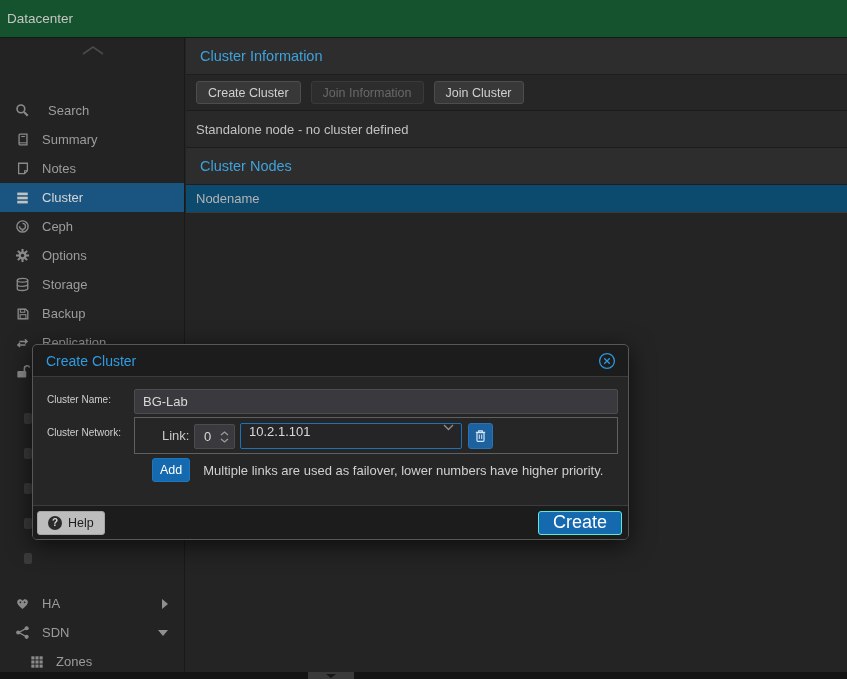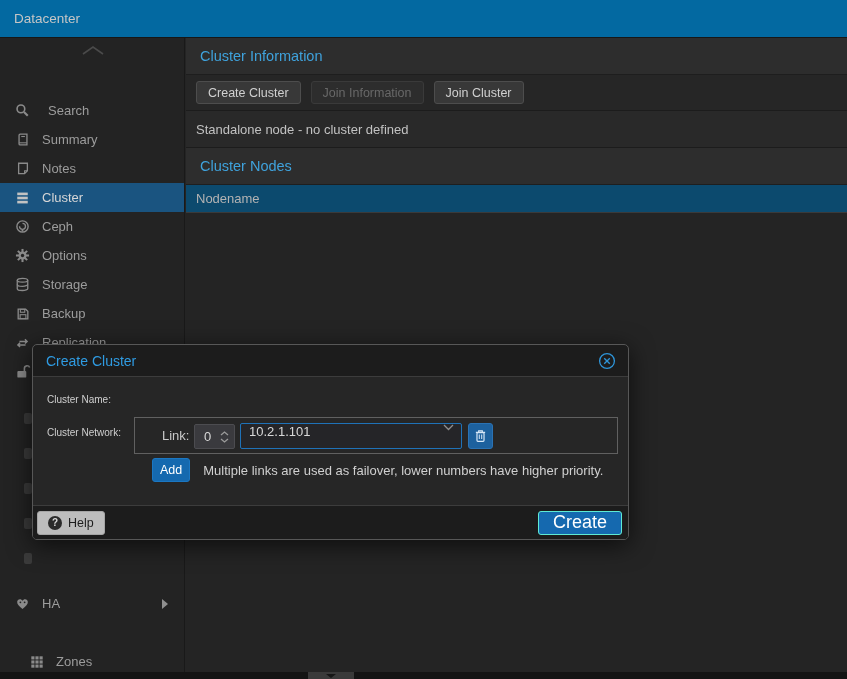--- a/index.html
+++ b/index.html
@@ -5,22 +5,22 @@
   * { margin:0; padding:0; box-sizing:border-box; }
   html,body { background:#1a1a1a; }
   body { font-family:"Liberation Sans", sans-serif; }
   #app {
     position:relative; width:847px; height:679px; overflow:hidden;
     background:#242424; color:#c6c6c6; font-size:13px;
   }
   
   #topbar {
     position:absolute; left:0; top:0; width:847px; height:38px;
-    background:#0369a1; border-bottom:1px solid #171717;
-    display:flex; align-items:center; padding-left:14px;
+    background:#14532d; border-bottom:1px solid #171717;
+    display:flex; align-items:center; padding-left:7px;
     color:#c6c6c6; font-size:13.5px;
   }
   
   #sidebar {
     position:absolute; left:0; top:38px; width:185px; height:634px;
     background:#232323; border-right:1px solid #191919;
   }
   .scroller { position:absolute; left:0; width:185px; height:16px; display:flex; justify-content:center; align-items:center; cursor:pointer; }
   .navitem {
     position:absolute; left:0; width:184px; height:29px;
@@ -239,20 +239,33 @@
         <svg width="15" height="14" viewBox="0 0 16 16">
             <path d="M8 13.6 C4 10.6 1.9 8.2 1.9 5.7 C1.9 3.9 3.3 2.5 5.1 2.5 C6.3 2.5 7.4 3.2 8 4.3 C8.6 3.2 9.7 2.5 10.9 2.5 C12.7 2.5 14.1 3.9 14.1 5.7 C14.1 8.2 12 10.6 8 13.6 Z" fill="currentColor"></path>
             <circle cx="5.6" cy="6" r="1" fill="#232323"></circle>
             <circle cx="10.4" cy="6" r="1" fill="#232323"></circle>
           </svg>
       </span>
       <span>HA</span>
       <span class="caret right"></span>
     </div>
 
+    <div class="navitem" style="top:580px;">
+      <span class="ni-icon">
+        <svg width="15" height="15" viewBox="0 0 16 16">
+            <line x1="4" y1="8" x2="12" y2="3.6" stroke="currentColor" stroke-width="1.4"></line>
+            <line x1="4" y1="8" x2="12" y2="12.4" stroke="currentColor" stroke-width="1.4"></line>
+            <circle cx="3.4" cy="8" r="2.2" fill="currentColor"></circle>
+            <circle cx="12.4" cy="3.4" r="2.2" fill="currentColor"></circle>
+            <circle cx="12.4" cy="12.6" r="2.2" fill="currentColor"></circle>
+          </svg>
+      </span>
+      <span>SDN</span>
+      <span class="caret down"></span>
+    </div>
 
     <div class="navitem child" style="top:609px;">
       <span class="ni-icon">
         <svg width="14" height="14" viewBox="0 0 16 16">
             <g fill="currentColor">
               <rect x="1.5" y="1.5" width="3.6" height="3.6"></rect>
               <rect x="6.2" y="1.5" width="3.6" height="3.6"></rect>
               <rect x="10.9" y="1.5" width="3.6" height="3.6"></rect>
               <rect x="1.5" y="6.2" width="3.6" height="3.6"></rect>
               <rect x="6.2" y="6.2" width="3.6" height="3.6"></rect>
@@ -306,20 +319,21 @@
         <svg width="18" height="18" viewBox="0 0 18 18">
             <circle cx="9" cy="9" r="7.4" fill="none" stroke="#2e94d8" stroke-width="1.3"></circle>
             <line x1="6.2" y1="6.2" x2="11.8" y2="11.8" stroke="#2e94d8" stroke-width="1.3"></line>
             <line x1="11.8" y1="6.2" x2="6.2" y2="11.8" stroke="#2e94d8" stroke-width="1.3"></line>
           </svg>
       </span>
     </div>
 
     <div id="dlg-body">
       <span class="dlg-label" style="top:17px;">Cluster Name:</span>
+      <input id="name-input" type="text" value="BG-Lab" style="">
 
       <span class="dlg-label" style="top:50px;">Cluster Network:</span>
 
       <div id="net-fieldset">
         <span id="link-label">Link:</span>
 
         <div id="link-spinner">
           <span id="link-value">0</span>
           <span id="spin-btns">
             <svg width="9" height="5" viewBox="0 0 9 5">

